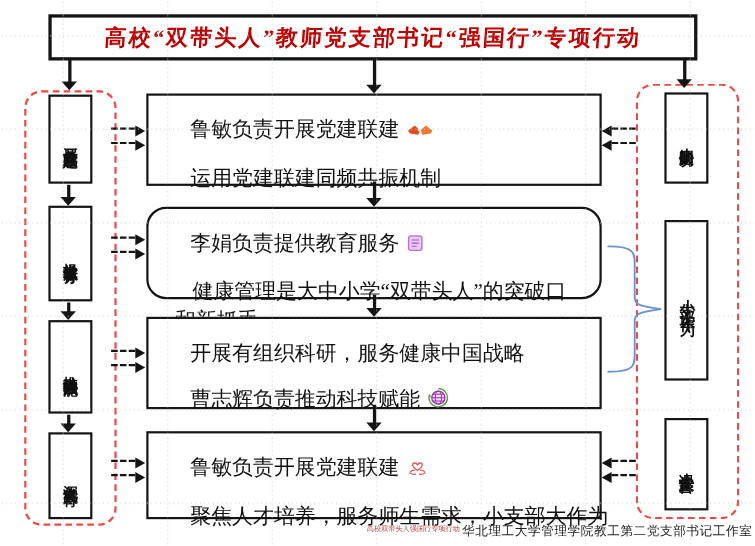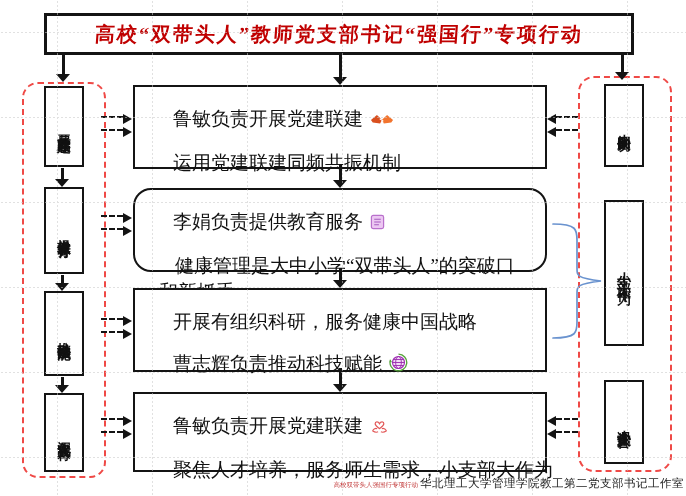--- a/index.html
+++ b/index.html
@@ -50,21 +50,21 @@
   .varrow .head{position:absolute;bottom:0;left:50%;margin-left:-7px;width:0;height:0;
     border-left:7px solid transparent;border-right:7px solid transparent;border-top:8px solid #141414;}
   
   .darr{position:absolute;height:0;border-top:2.6px dashed #141414;z-index:3;}
   .darr.right::after{content:"";position:absolute;right:-9px;top:-4px;width:0;height:0;
     border-left:9px solid #141414;border-top:5.5px solid transparent;border-bottom:5.5px solid transparent;}
   .darr.left::before{content:"";position:absolute;left:-9px;top:-4px;width:0;height:0;
     border-right:9px solid #141414;border-top:5.5px solid transparent;border-bottom:5.5px solid transparent;}
   .brace{position:absolute;left:550px;top:220px;z-index:2;}
   .footer{
-    position:absolute;right:2px;top:477px;display:flex;align-items:flex-end;gap:2px;z-index:4;
+    position:absolute;right:2px;top:477px;display:flex;align-items:flex-start;gap:2px;z-index:4;
     font-family:"Liberation Sans","DejaVu Sans",sans-serif;
   }
   .footer .logo{font-size:6.5px;color:#c23a3a;letter-spacing:0;line-height:10px;}
   .footer .room{font-size:11.5px;color:#222;letter-spacing:.5px;line-height:13px;}
 </style>
 </head>
 <body>
 
 <div class="canvas">
 

